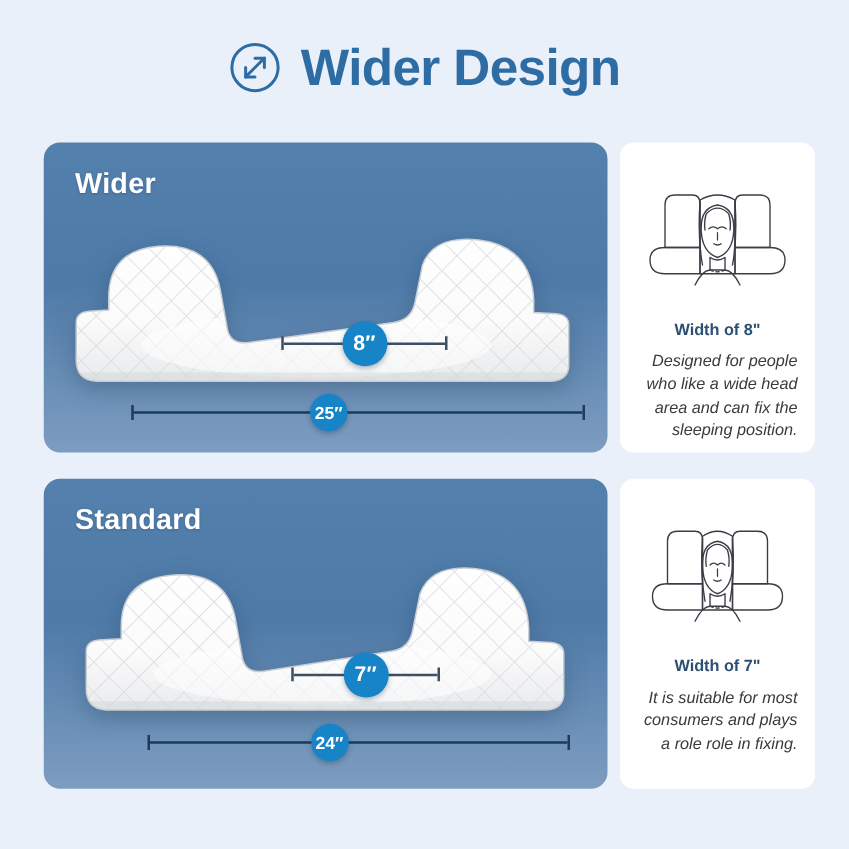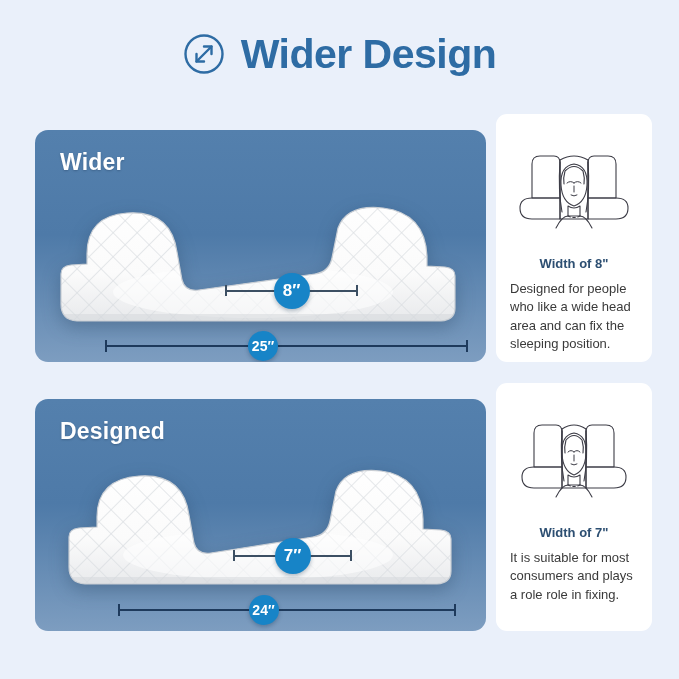--- a/index.html
+++ b/index.html
@@ -43,21 +43,20 @@
   .row-standard { top: 383px; }
 
   
   .panel {
     position: relative;
     width: 451px;
     flex: none;
     border-radius: 13px;
     background: linear-gradient(180deg, #5480ad 0%, #4e7aa8 45%, #7d9dc0 100%);
     overflow: hidden;
-    margin-top: 16px;
   }
   .panel-label {
     position: absolute;
     left: 25px; top: 19px;
     color: #ffffff;
     font-size: 23px;
     font-weight: bold;
     letter-spacing: 0.2px;
     text-shadow: 0 1px 2px rgba(30,55,85,.35);
     z-index: 6;
@@ -145,21 +144,22 @@
     font-size: 13px;
     font-weight: bold;
     color: #2d4f72;
     text-align: center;
   }
   .card-body {
     margin-top: 9px;
     font-size: 13px;
     line-height: 1.42;
     color: #3a3a3a;
-    text-align: left;
+    text-align: right;
+    font-style: italic;
   }
 </style>
 </head>
 <body>
 
 <div class="page">
 
   <div class="title-bar">
     <span class="title-icon">
       <svg viewBox="0 0 42 42">
@@ -251,21 +251,21 @@
         </svg>
       </span>
       <div class="card-heading">Width of 8"</div>
       <div class="card-body">Designed for people who like a wide head area and can fix the sleeping position.</div>
     </div>
   </div>
 
   <div class="row row-standard">
 
     <div class="panel">
-      <div class="panel-label">Designed</div>
+      <div class="panel-label">Standard</div>
 
       <div class="pillow-wrap pillow-standard">
         <div class="pillow" style="left:28px; right:28px;">
           <svg viewBox="0 0 395 140" preserveAspectRatio="none">
             <defs>
               <linearGradient id="pw2" x1="0" y1="0" x2="0" y2="1">
                 <stop offset="0%" stop-color="#ffffff"></stop>
                 <stop offset="55%" stop-color="#fbfbfb"></stop>
                 <stop offset="100%" stop-color="#e2e4e7"></stop>
               </linearGradient>

